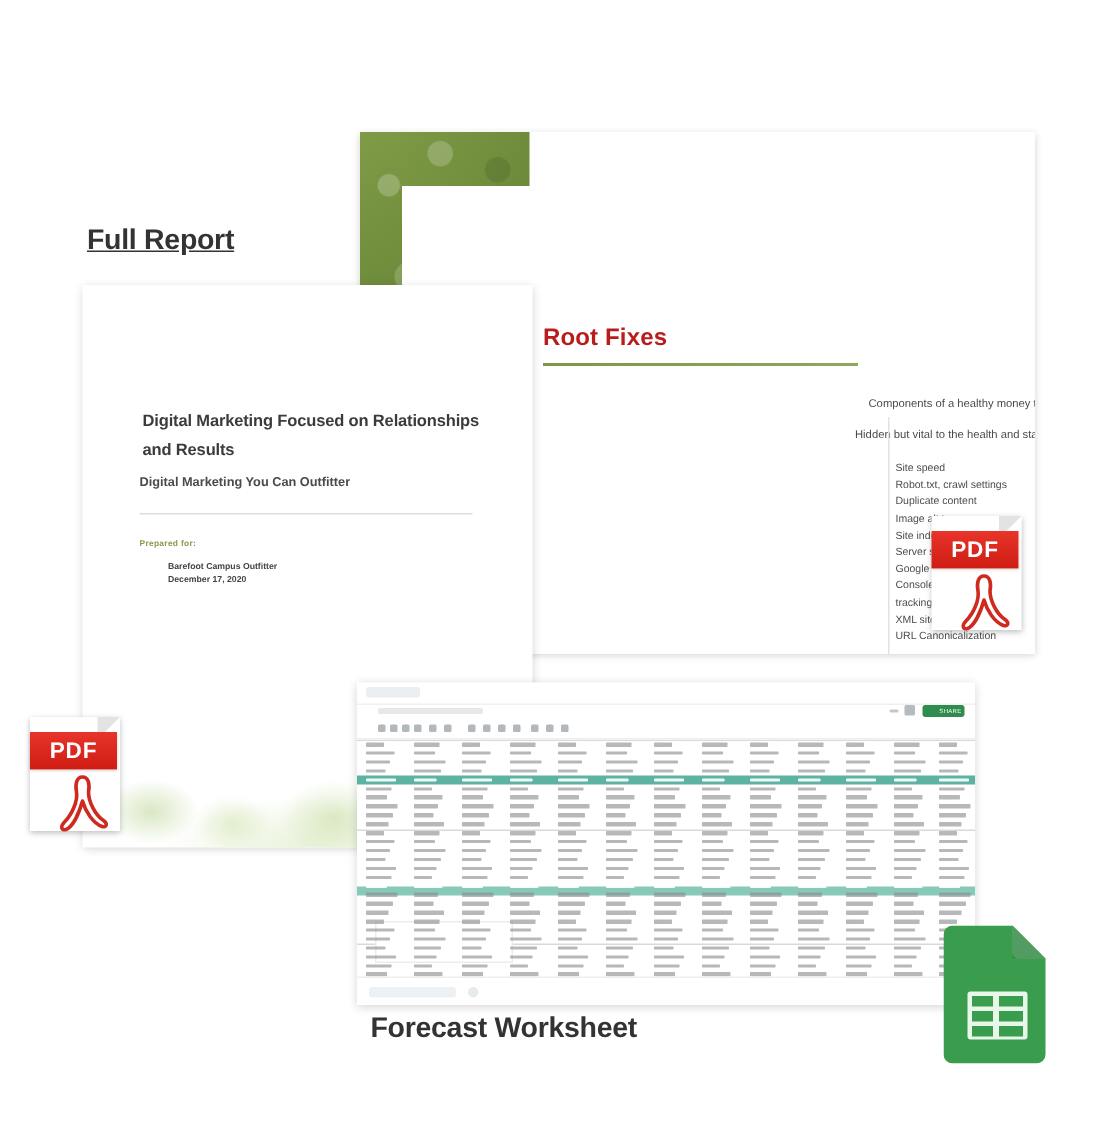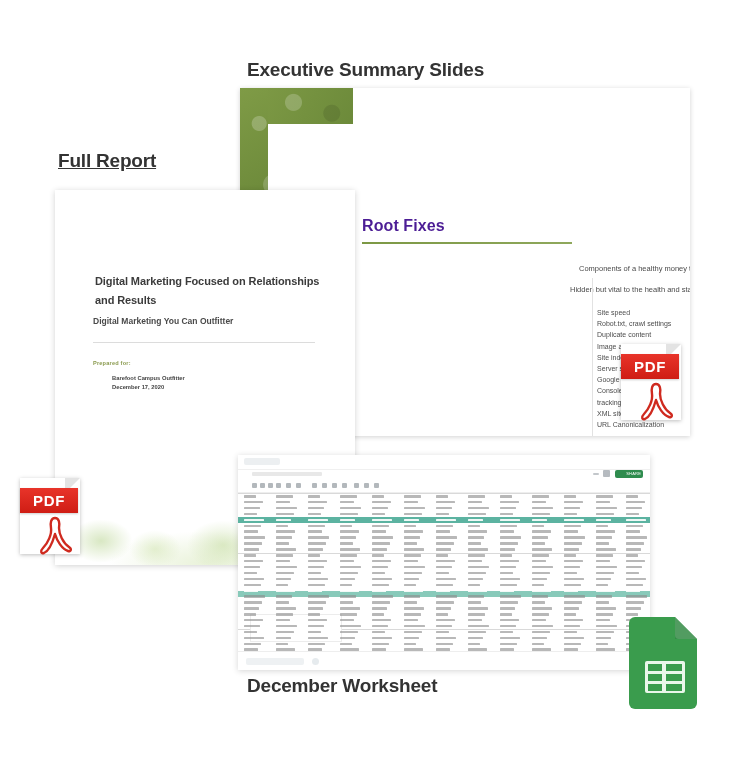--- a/index.html
+++ b/index.html
@@ -47,21 +47,21 @@
   }
   .slide-corner-top{
     position:absolute;left:28px;top:0;width:85px;height:36px;
     background:
       radial-gradient(circle at 30% 40%, rgba(255,255,255,.20) 0 8px, transparent 9px),
       radial-gradient(circle at 75% 70%, rgba(0,0,0,.10) 0 8px, transparent 9px),
       linear-gradient(120deg,#7c9844 0%,#6c8a3a 100%);
   }
   .slide-title{
     position:absolute;left:122px;top:129px;
-    font-size:16px;font-weight:700;color:#4c1d95;
+    font-size:16px;font-weight:700;color:#b91c1c;
     letter-spacing:.1px;
   }
   .slide-rule{
     position:absolute;left:122px;top:154px;width:210px;height:2px;
     background:linear-gradient(90deg,#7c9844,#8fa85c);
   }
   .slide-sub{
     position:absolute;left:339px;top:176px;
     font-size:7.5px;color:#4a4a4a;white-space:nowrap;
     transform-origin:left top;
@@ -199,23 +199,22 @@
   #pdf-report{left:14px;top:472px;}
 
   
   .gsheet{position:absolute;left:629px;top:617px;width:72px;height:92px;}
 </style>
 </head>
 <body>
 
 <div class="stage">
 
-  <div class="caption" id="cap-exec">Executive Summary Slides</div>
   <div class="caption" id="cap-full">Full Report</div>
-  <div class="caption" id="cap-fore">December Worksheet</div>
+  <div class="caption" id="cap-fore">Forecast Worksheet</div>
 
   <div class="slide">
 
     <div class="slide-corner"></div>
     <div class="slide-corner-top"></div>
 
     <div class="slide-title">Root Fixes</div>
     <div class="slide-rule"></div>
 
     <div class="slide-sub">Components of a healthy money tree</div>

